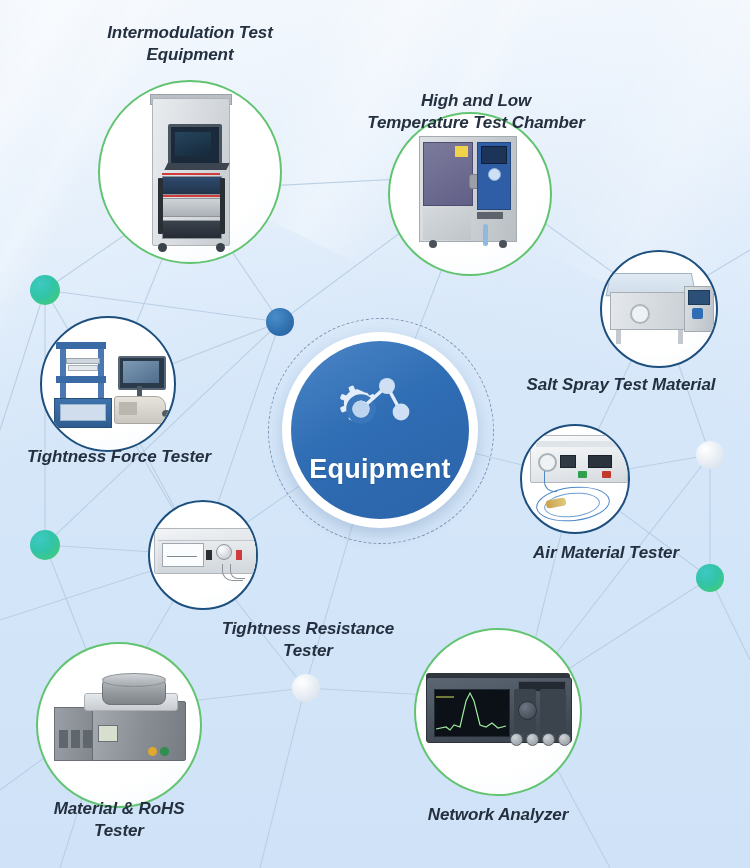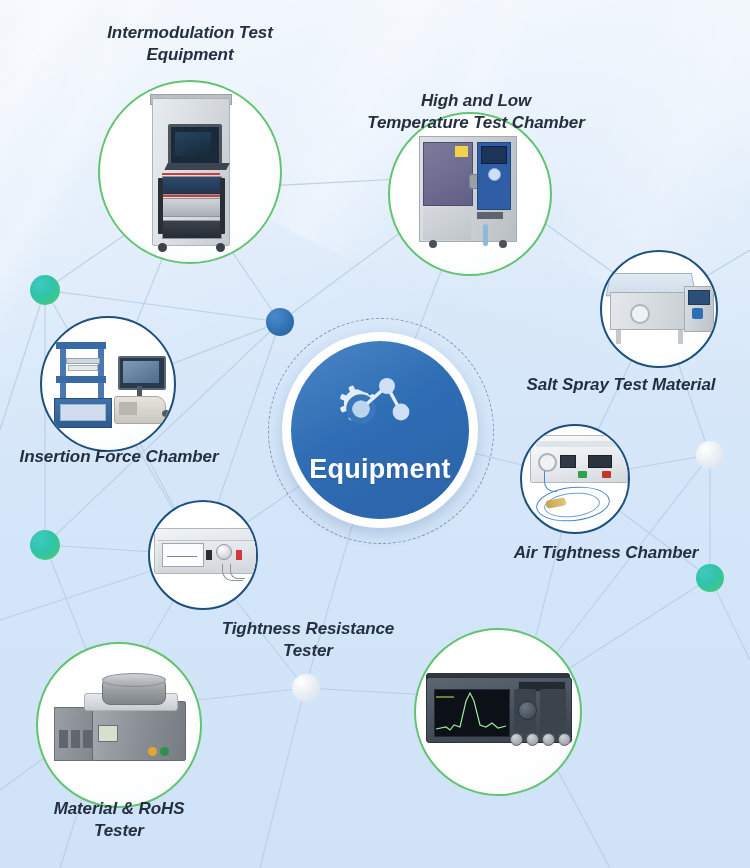--- a/index.html
+++ b/index.html
@@ -326,40 +326,40 @@
             <i></i>
           </div>
           <div class="stand"></div>
         <div class="pc">
             <i></i>
           </div>
           <div class="mouse"></div>
       </div>
     </div>
   </div>
-  <div class="caption" style="left:0px;top:446px;width:238px;">Insertion Force Chamber</div>
+  <div class="caption" style="left:0px;top:446px;width:238px;">Tightness Force Tester</div>
 
   <div class="node" style="left:520px;top:424px;">
     <div class="disc navy" style="left:0;top:0;width:110px;height:110px;">
       <div class="eq air">
         <div class="box"></div>
         <div class="bar"></div>
         <div class="gauge"></div>
         <div class="d1"></div>
           <div class="d2"></div>
         <div class="g"></div>
           <div class="r"></div>
         <div class="wire"></div>
         <div class="ov"></div>
           <div class="ov2"></div>
         <div class="conn"></div>
       </div>
     </div>
   </div>
-  <div class="caption" style="left:482px;top:542px;width:248px;">Air Tightness Chamber</div>
+  <div class="caption" style="left:482px;top:542px;width:248px;">Air Material Tester</div>
 
   <div class="node" style="left:148px;top:500px;">
     <div class="disc navy" style="left:0;top:0;width:110px;height:110px;">
       <div class="eq ins">
         <div class="box"></div>
           <div class="face"></div>
         <div class="meter">
             <i></i>
           </div>
         <div class="btn bk"></div>
@@ -405,20 +405,21 @@
         <div class="kp"></div>
           <div class="kp2"></div>
         <div class="dial"></div>
         <div class="port p1"></div>
           <div class="port p2"></div>
         <div class="port p3"></div>
           <div class="port p4"></div>
       </div>
     </div>
   </div>
+  <div class="caption" style="left:378px;top:804px;width:240px;">Network Analyzer</div>
 
   <div class="hub">
     <div class="hub-inner">
       <svg width="86" height="74" viewBox="0 0 86 74">
         <g fill="#e4eefb">
           <path d="M30 20.5 a4.5 4.5 0 0 1 4.2 2.9 l2.9 -1.2 a1.6 1.6 0 0 1 2.1 .9 l.9 2.2 a1.6 1.6 0 0 1 -.9 2.1 l-2.9 1.2
                    a14.8 14.8 0 0 1 0 5.2 l2.9 1.2 a1.6 1.6 0 0 1 .9 2.1 l-.9 2.2 a1.6 1.6 0 0 1 -2.1 .9 l-2.9 -1.2
                    a14.8 14.8 0 0 1 -3.7 3.7 l1.2 2.9 a1.6 1.6 0 0 1 -.9 2.1 l-2.2 .9 a1.6 1.6 0 0 1 -2.1 -.9 l-1.2 -2.9
                    a14.8 14.8 0 0 1 -5.2 0 l-1.2 2.9 a1.6 1.6 0 0 1 -2.1 .9 l-2.2 -.9 a1.6 1.6 0 0 1 -.9 -2.1 l1.2 -2.9
                    a14.8 14.8 0 0 1 -3.7 -3.7 l-2.9 1.2 a1.6 1.6 0 0 1 -2.1 -.9 l-.9 -2.2 a1.6 1.6 0 0 1 .9 -2.1 l2.9 -1.2

